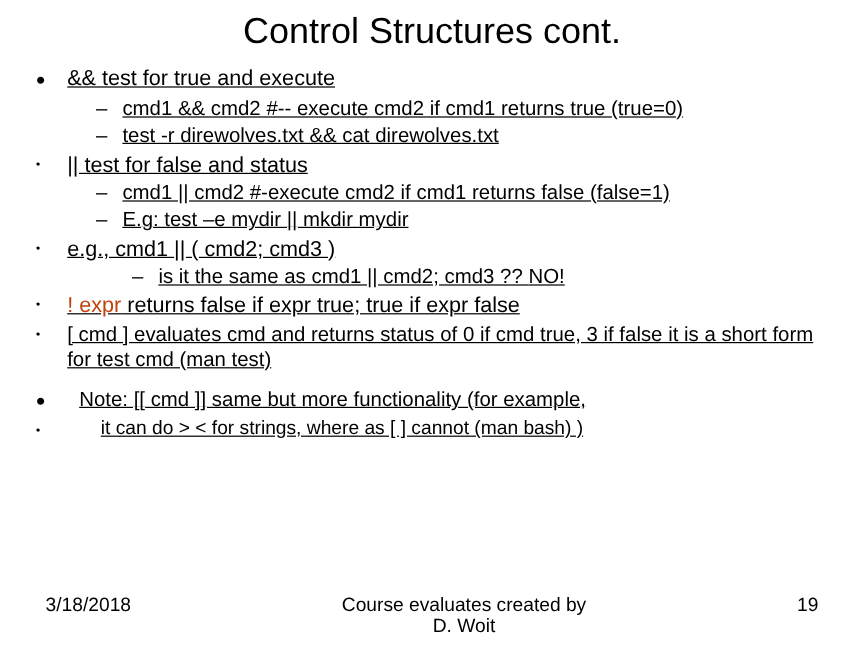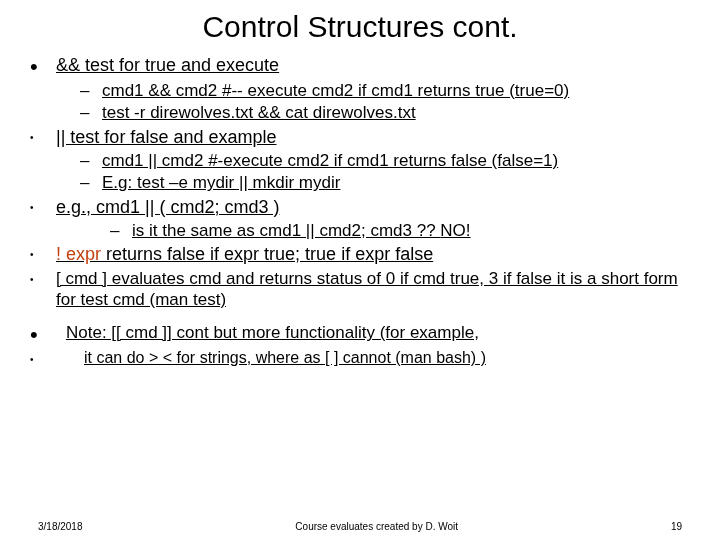--- a/index.html
+++ b/index.html
@@ -65,21 +65,21 @@
     flex: 0 0 22px;
   }
   .red { color: #c2410c; }
   .footer {
     position: absolute;
     bottom: 8px;
     left: 0;
     width: 720px;
     display: flex;
     justify-content: space-between;
-    font-size: 10px;
+    font-size: 16px;
     color: #000;
     padding: 0 38px;
     box-sizing: border-box;
   }
   .footer .center { text-align: center; width: 220px; }
   .gap { height: 8px; }
 </style>
 </head>
 <body>
 
@@ -97,21 +97,21 @@
       <div class="dash">–</div>
       <div class="txt">cmd1 &amp;&amp; cmd2   #-- execute cmd2 if cmd1 returns true (true=0)</div>
     </div>
     <div class="sub">
       <div class="dash">–</div>
       <div class="txt">test -r direwolves.txt &amp;&amp; cat direwolves.txt</div>
     </div>
 
     <div class="row">
       <div class="bullet-col bullet-sm">•</div>
-      <div class="txt">|| test for false and example</div>
+      <div class="txt">|| test for false and status</div>
     </div>
     <div class="sub">
       <div class="dash">–</div>
       <div class="txt">cmd1 || cmd2  #-execute cmd2 if cmd1 returns false (false=1)</div>
     </div>
     <div class="sub">
       <div class="dash">–</div>
       <div class="txt">E.g:  test –e mydir || mkdir mydir</div>
     </div>
 
@@ -135,21 +135,21 @@
 
     <div class="row">
       <div class="bullet-col bullet-sm">•</div>
       <div class="txt" style="font-size:17px;">[ cmd ] evaluates cmd and returns status of 0 if cmd true, 3 if false   it is a short form for test cmd (man test)</div>
     </div>
 
     <div class="gap"></div>
 
     <div class="row">
       <div class="bullet-col bullet-big">•</div>
-      <div class="txt" style="font-size:17px; padding-left:10px;">Note:  [[ cmd ]]  cont but  more functionality (for example,</div>
+      <div class="txt" style="font-size:17px; padding-left:10px;">Note:  [[ cmd ]]  same but  more functionality (for example,</div>
     </div>
     <div class="row">
       <div class="bullet-col bullet-sm">•</div>
       <div class="txt" style="font-size:16px; padding-left:28px;">it can do &gt; &lt; for strings, where as  [ ] cannot (man bash) )</div>
     </div>
 
   </div>
 
   <div class="footer">
     <div>3/18/2018</div>

